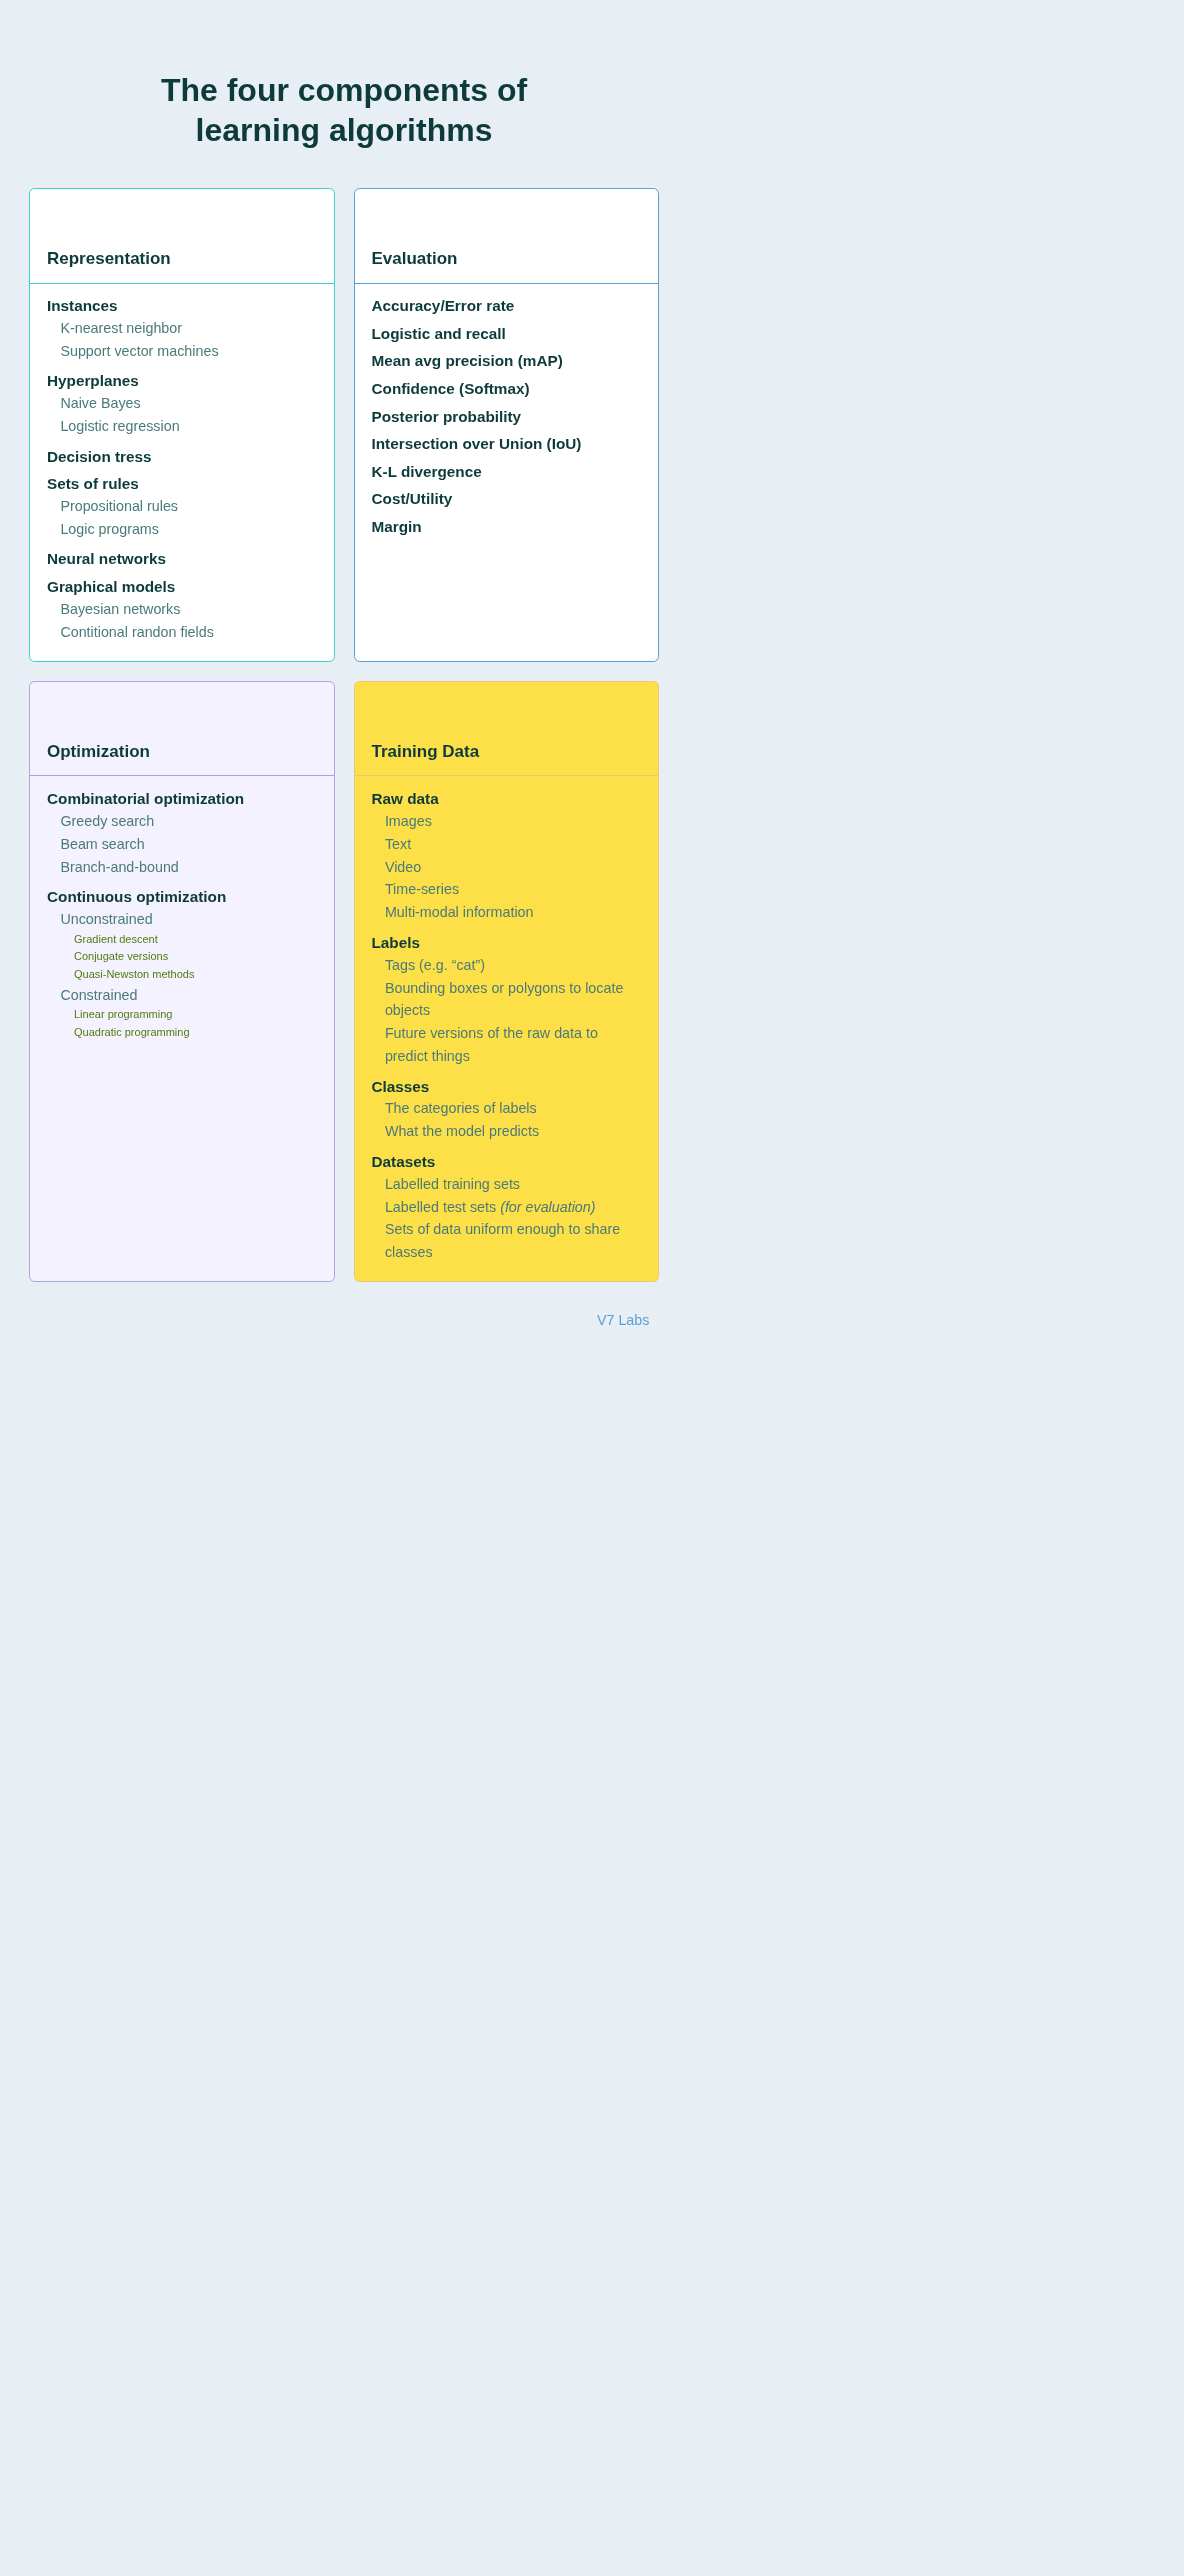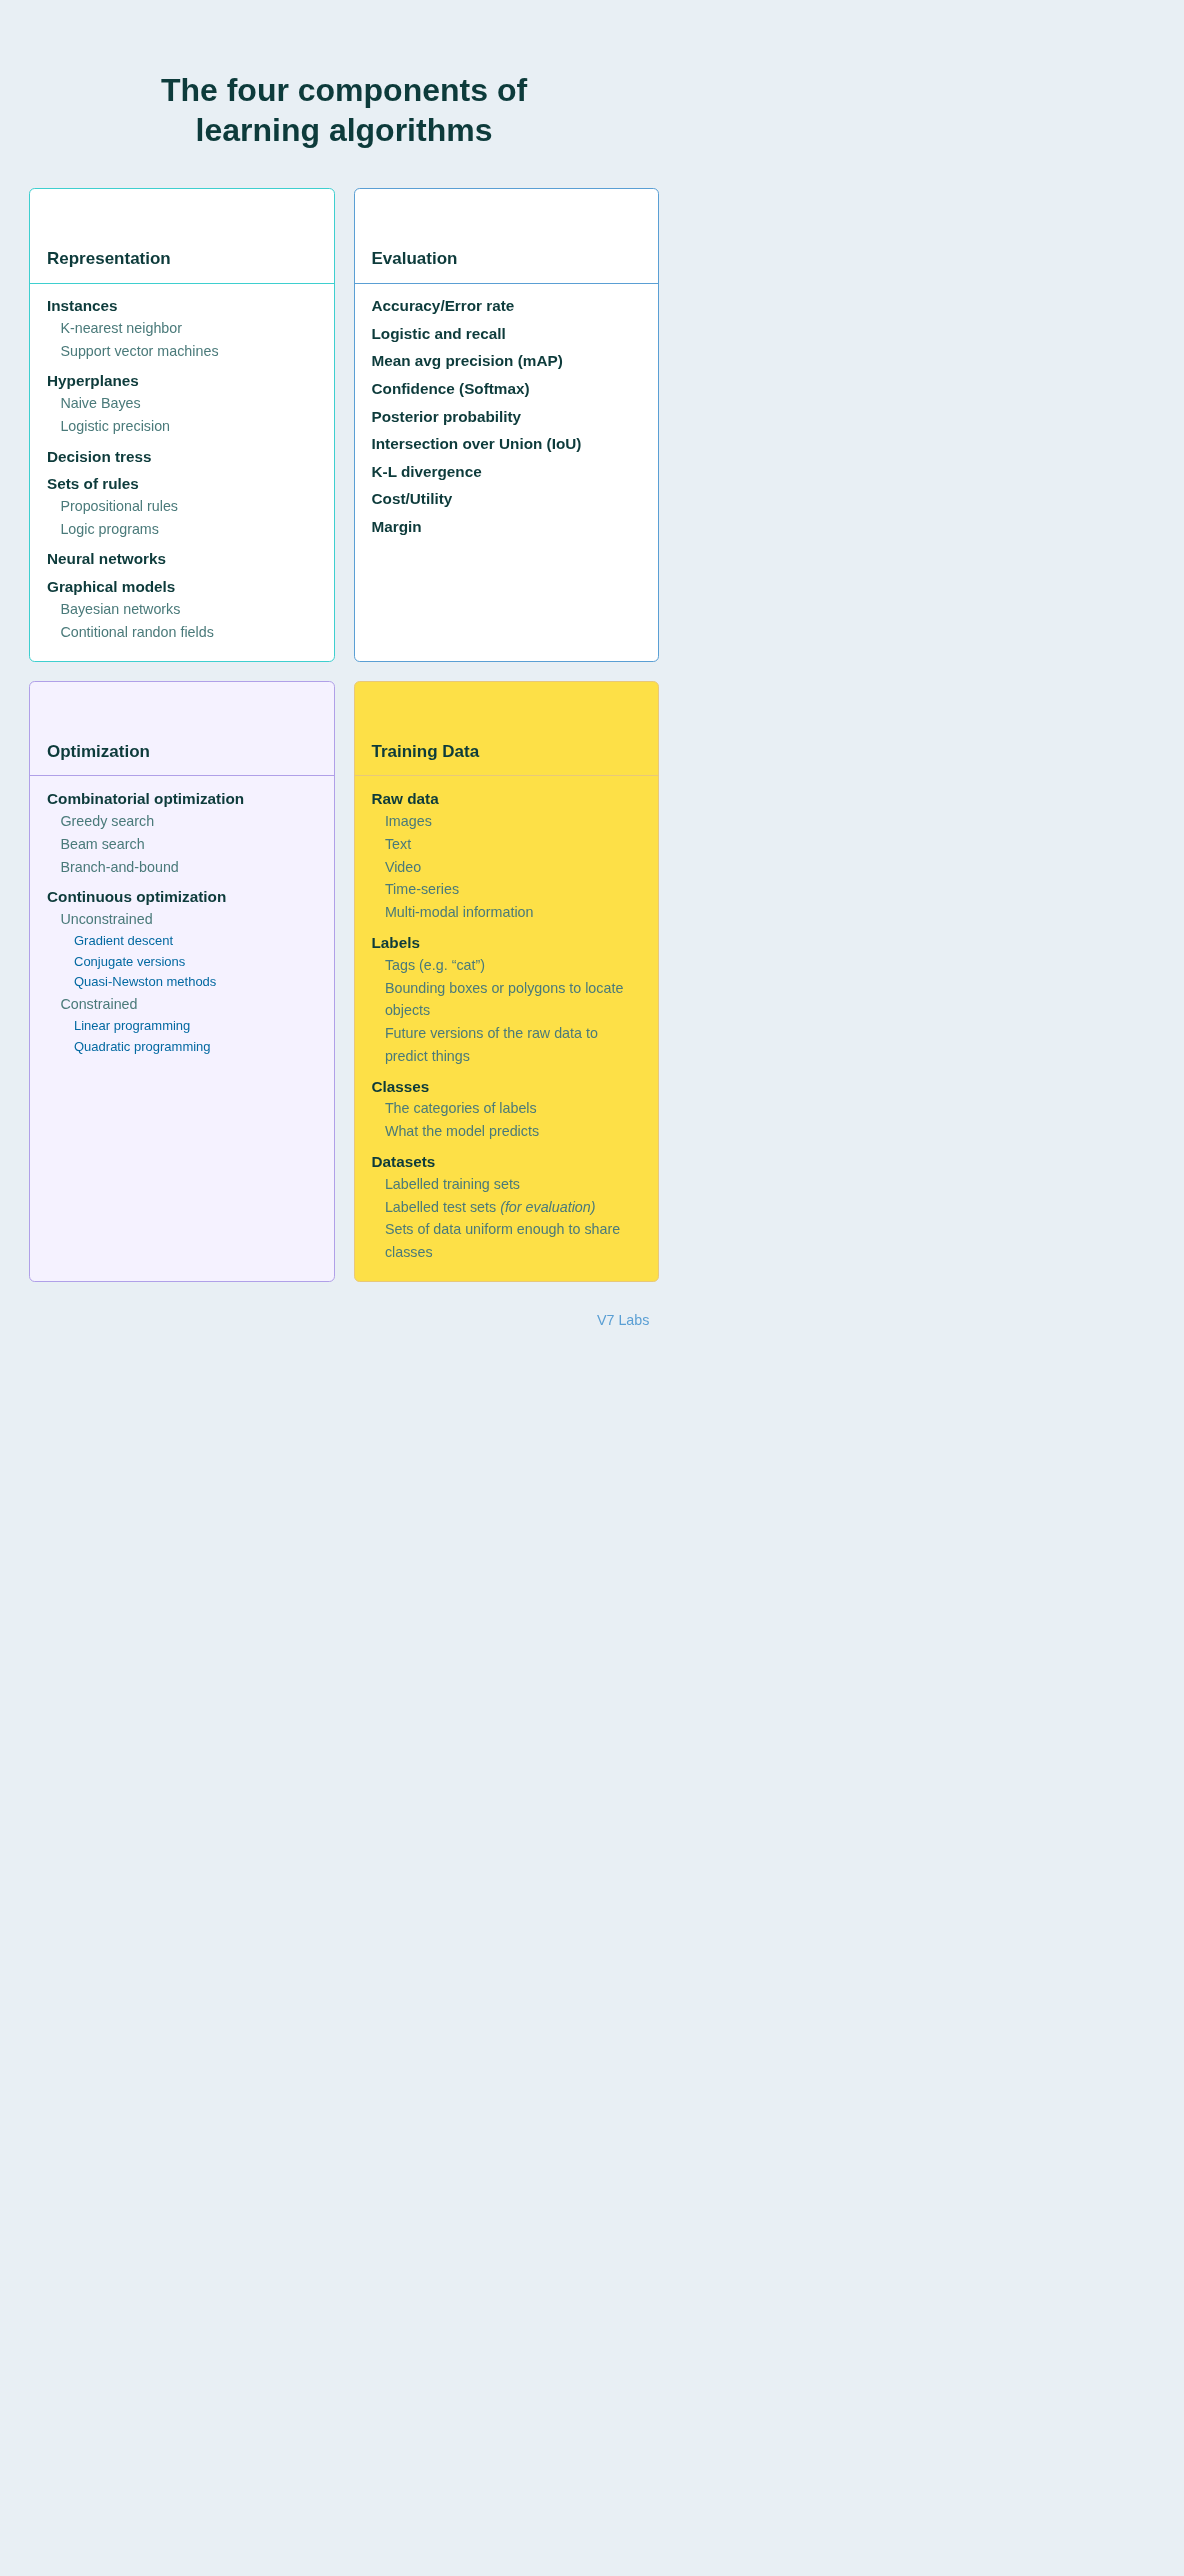--- a/index.html
+++ b/index.html
@@ -91,22 +91,22 @@
     }
 
     .item {
       font-size: 14.3px;
       color: #4a7a7a;
       line-height: 1.6;
       padding-left: 13.4px;
     }
 
     .item-indented {
-      font-size: 13px;
-      color: #0369a1;
+      font-size: 11px;
+      color: #4d7c0f;
       line-height: 1.6;
       padding-left: 27px;
     }
 
     .item-italic {
       font-style: italic;
     }
 
     .footer {
       width: 100%;
@@ -134,21 +134,21 @@
   <div class="card card-representation">
     <div class="card-header">Representation</div>
     <div class="card-body">
 
       <div class="section-label">Instances</div>
       <div class="item">K-nearest neighbor</div>
       <div class="item">Support vector machines</div>
 
       <div class="section-label">Hyperplanes</div>
       <div class="item">Naive Bayes</div>
-      <div class="item">Logistic precision</div>
+      <div class="item">Logistic regression</div>
 
       <div class="section-label">Decision tress</div>
 
       <div class="section-label">Sets of rules</div>
       <div class="item">Propositional rules</div>
       <div class="item">Logic programs</div>
 
       <div class="section-label">Neural networks</div>
 
       <div class="section-label">Graphical models</div>

